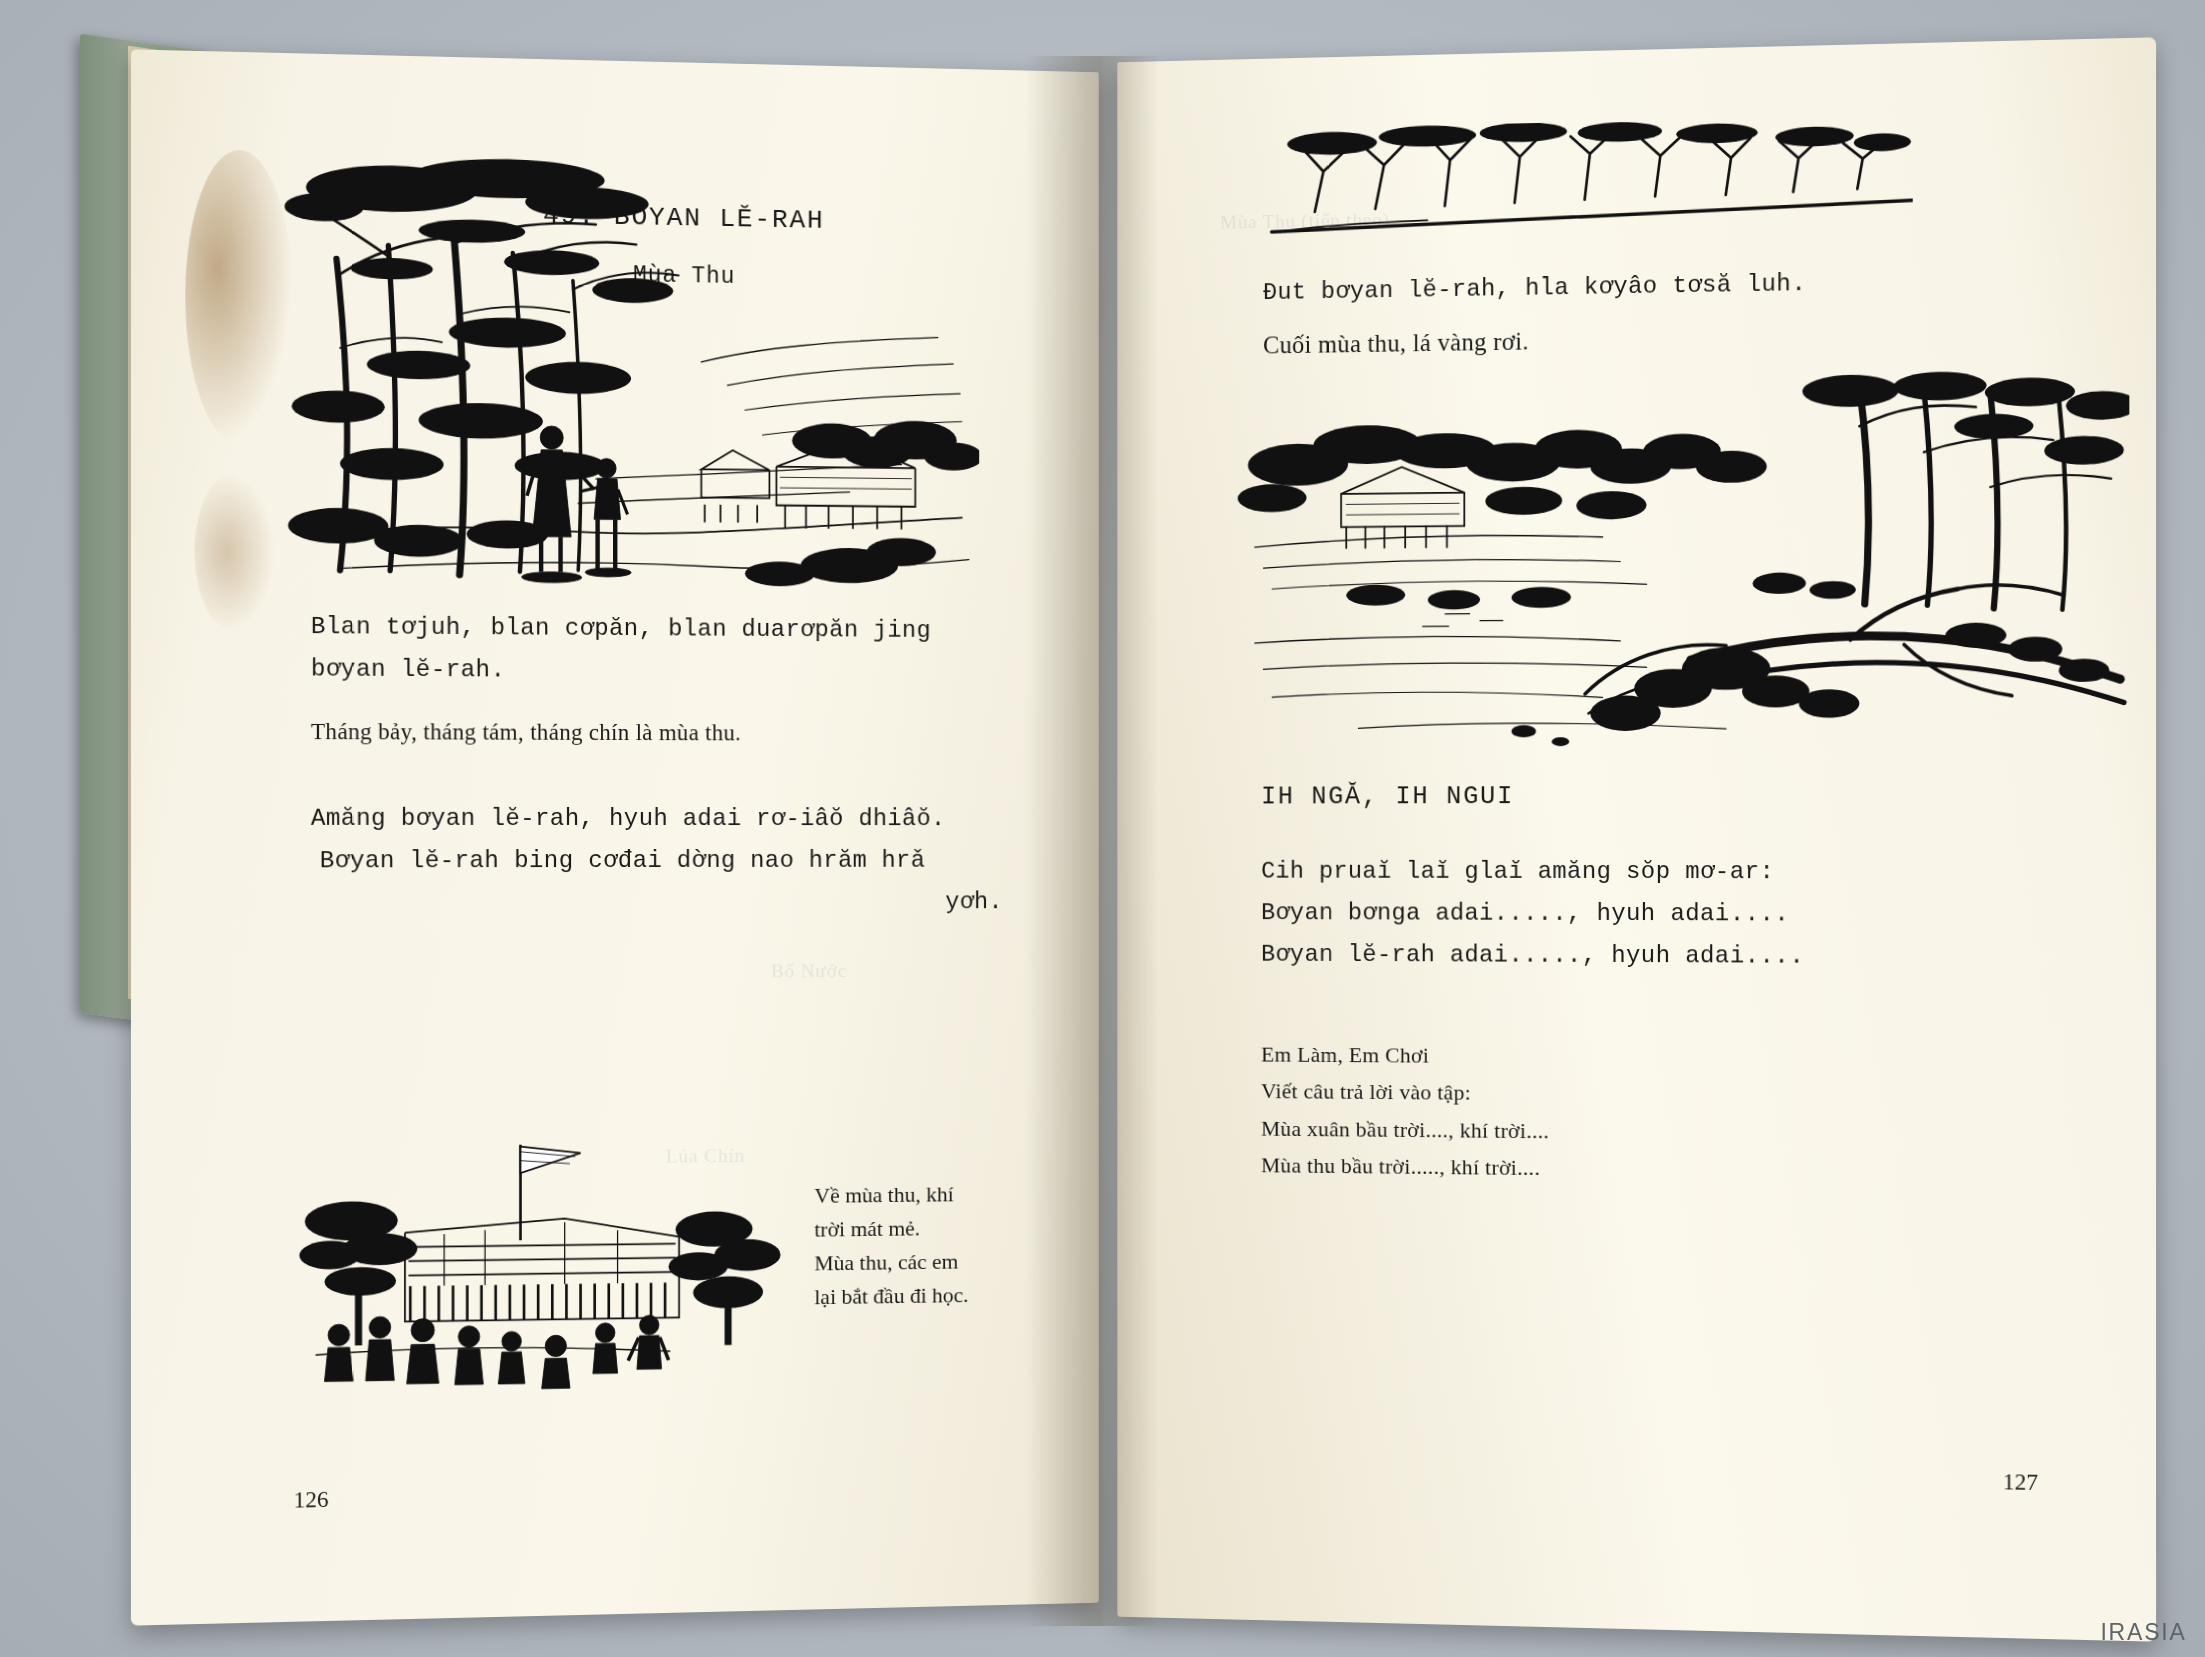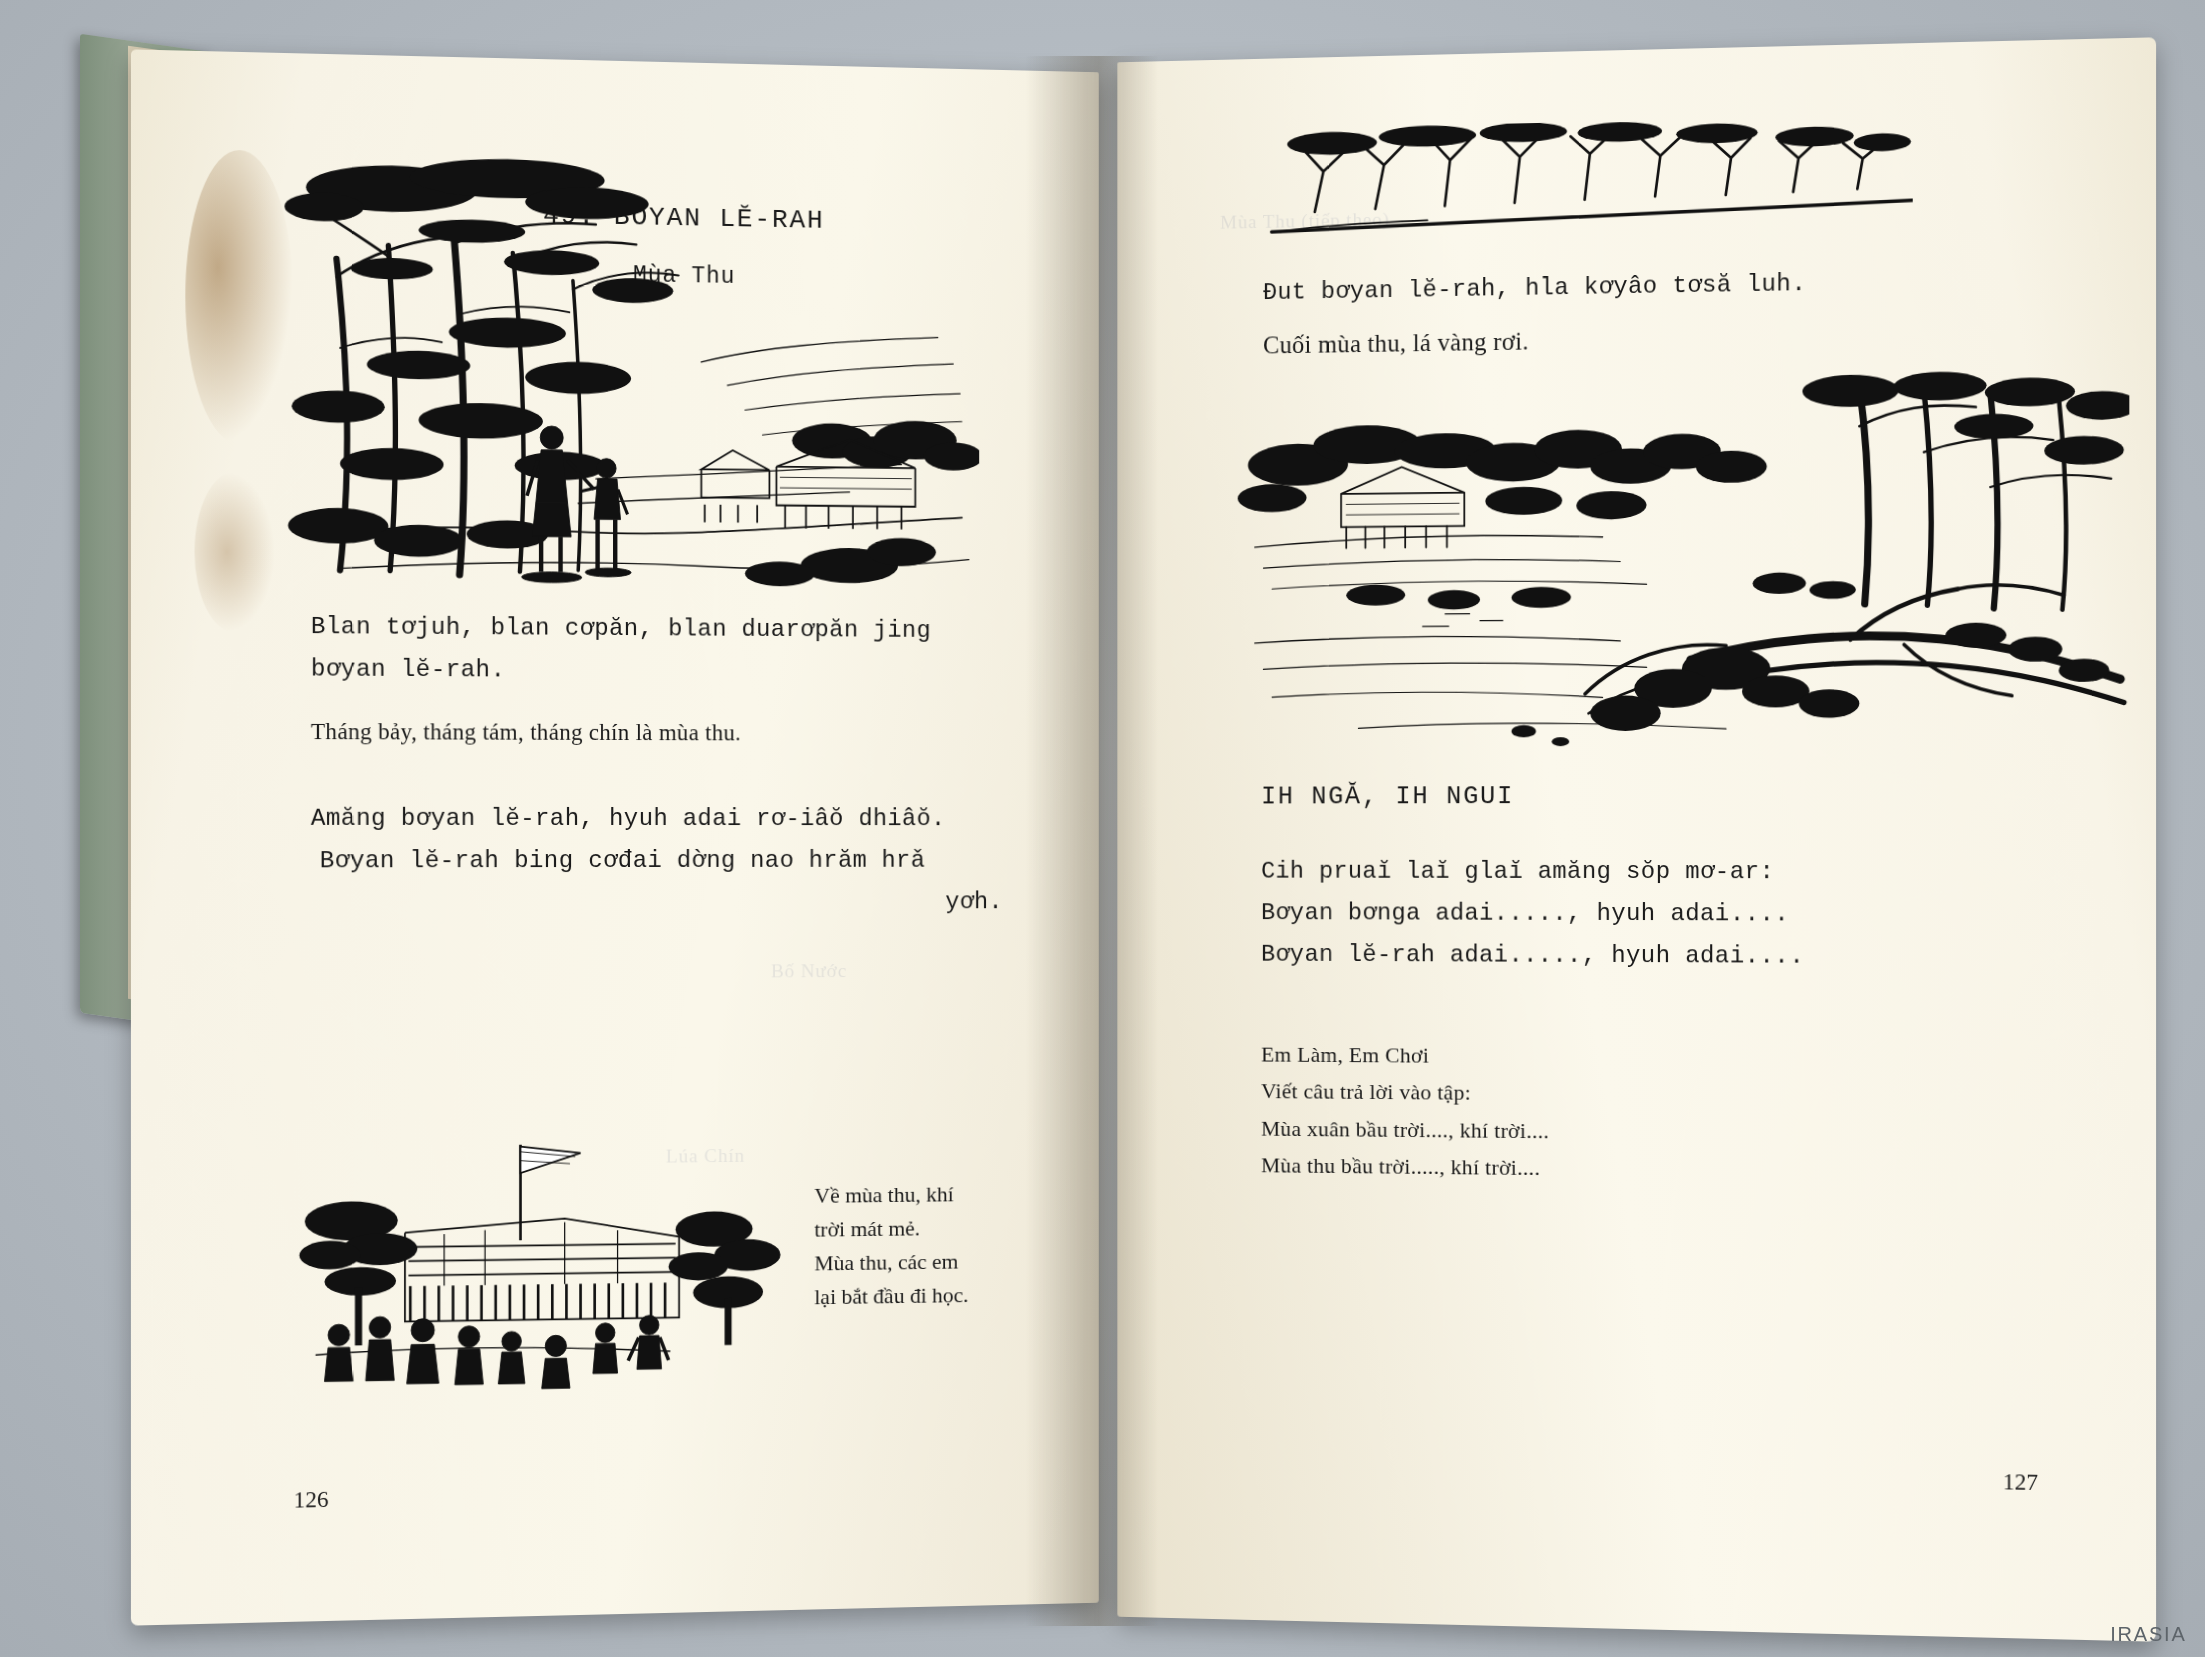--- a/index.html
+++ b/index.html
@@ -105,21 +105,21 @@
 
   
   .caption{position:absolute;font-family:"Liberation Serif",serif;font-size:22px;line-height:1.55;white-space:pre;color:#1b1b1b;}
 
   
   .illus{position:absolute;}
   .illus svg{display:block;}
   .watermark{
     position:absolute;right:19.4px;bottom:12.4px;
     font-family:"Liberation Sans",sans-serif;
-    font-size:20px;letter-spacing:1.8px;color:#5d646a;
+    font-size:23px;letter-spacing:1.8px;color:#5d646a;
   }
 </style>
 </head>
 <body>
 
 <div id="scene">
 
   <div id="book">
 
     <div class="cover-left"></div>

